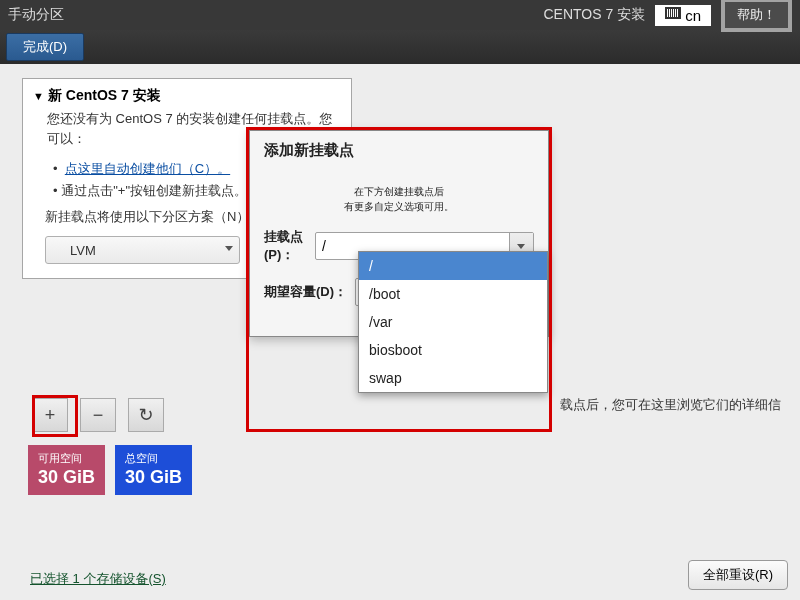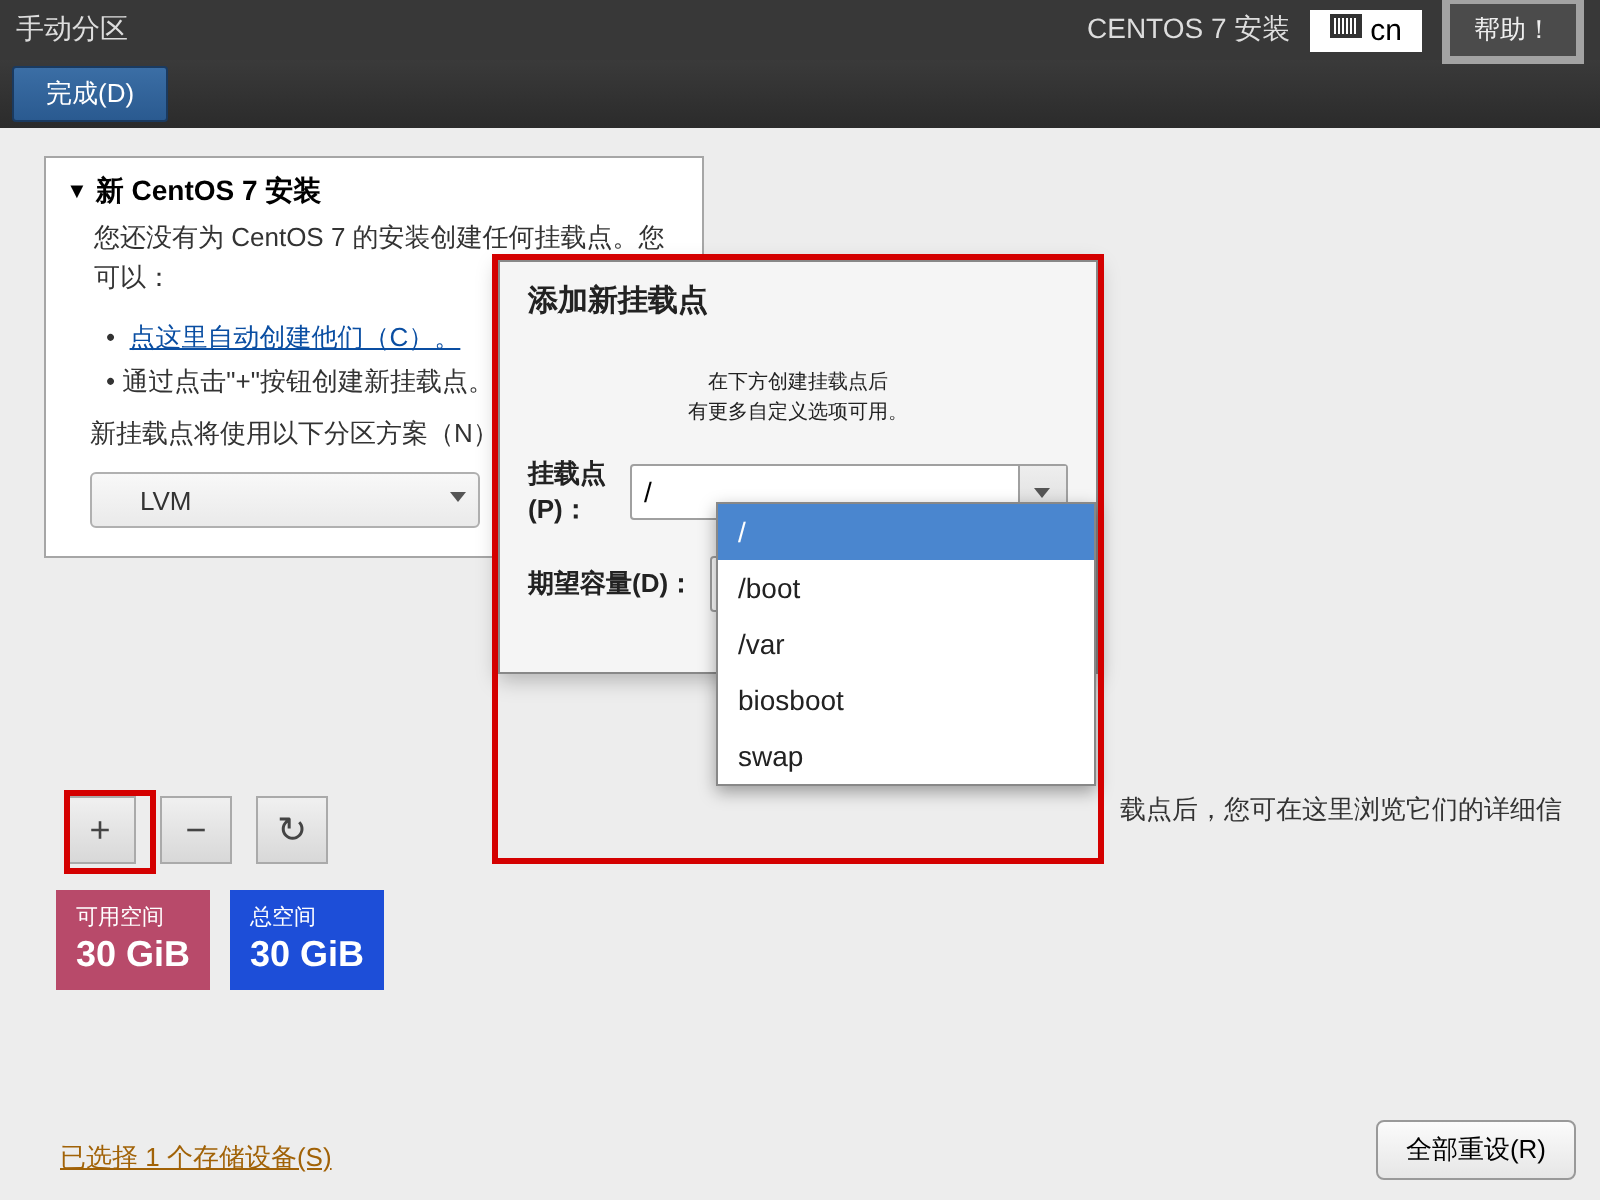--- a/index.html
+++ b/index.html
@@ -62,21 +62,21 @@
 
 .chips { position:absolute; left:28px; top:445px; display:flex; gap:10px; }
 .chip { padding:6px 10px; color:#fff; min-width:72px; }
 .chip .lbl { font-size:11px; }
 .chip .val { font-size:18px; font-weight:bold; line-height:1.3; }
 .chip.av { background:#b84a6a; }
 .chip.tt { background:#1d4ed8; }
 
 
 .stor { position:absolute; left:30px; bottom:12px; font-size:13px; }
-.stor a { color:#a16207; }
+.stor a { color:#14532d; }
 .reset { position:absolute; right:12px; bottom:10px; padding:5px 14px; border:1px solid #999; background:linear-gradient(#fbfbfb,#e6e6e6); font-size:13px; border-radius:4px; }
 </style>
 </head>
 <body>
 
 <div class="topbar">
   <span>手动分区</span>
   <div class="right">
     <span>CENTOS 7 安装</span>
     <span class="lang-box">

